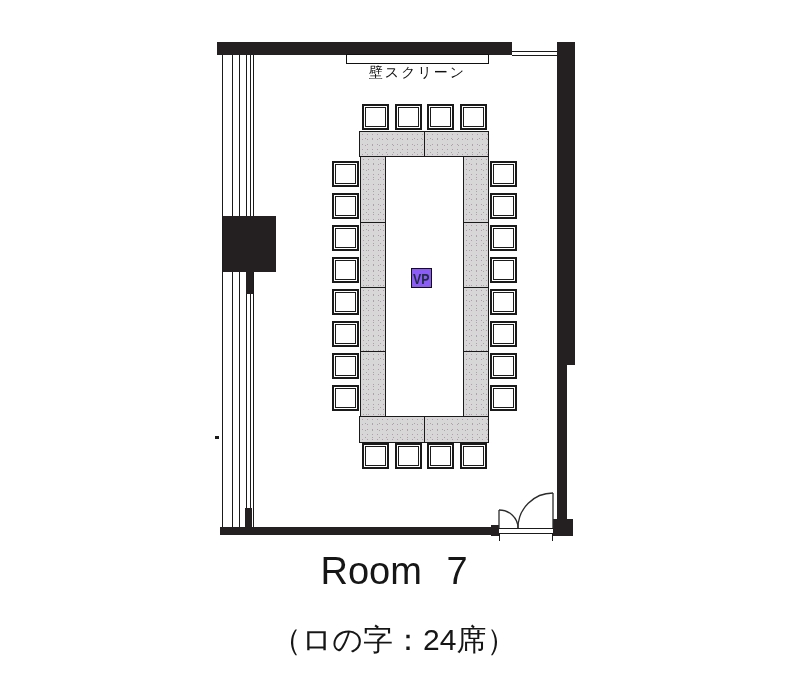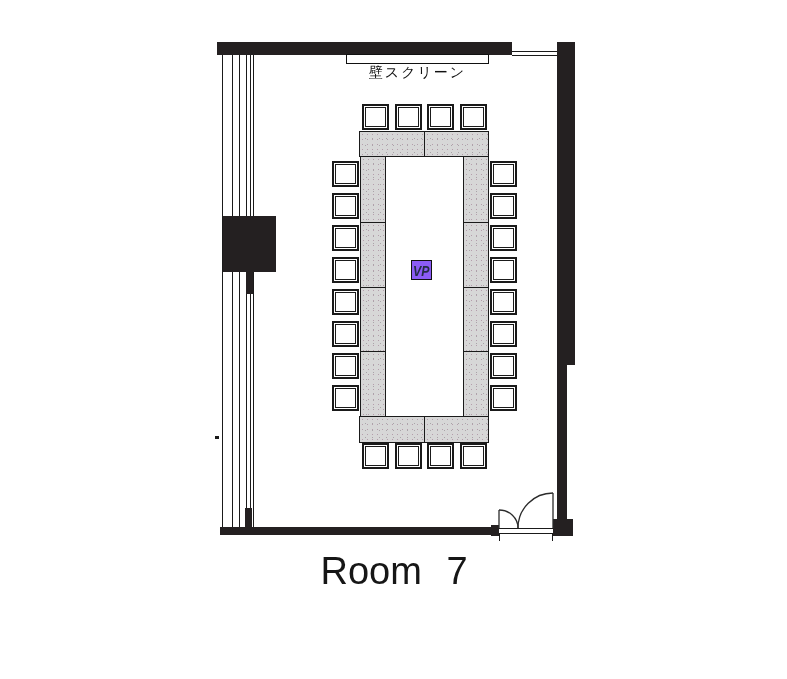--- a/index.html
+++ b/index.html
@@ -33,23 +33,23 @@
   
   .chair{
     position:absolute;width:27px;height:26px;background:#ffffff;
     border:2px solid #1a1a1a;box-sizing:border-box;
   }
   .chair::after{
     content:'';position:absolute;inset:1px;border:1px solid #1a1a1a;
   }
   
   #vp-box{
-    position:absolute;left:411px;top:260px;width:21px;height:20px;
+    position:absolute;left:411px;top:268px;width:21px;height:20px;
     background:#8b5cf6;border:1.5px solid #111111;box-sizing:border-box;
-    display:flex;align-items:center;justify-content:flex-start;overflow:visible;font-style:italic;
+    display:flex;align-items:center;justify-content:flex-start;overflow:visible;
   }
   #vp-box span{
     display:inline-block;font-size:15px;font-weight:bold;color:#232c45;
     line-height:17px;transform:scaleX(0.82);transform-origin:left center;
     white-space:nowrap;margin-left:1px;
   }
   #door-svg{position:absolute;left:0;top:0;pointer-events:none;}
   #room-title{
     position:absolute;left:94px;top:550px;width:600px;text-align:center;
     font-size:38px;color:#161616;word-spacing:14px;white-space:nowrap;
@@ -138,13 +138,14 @@
   </div>
 
   <svg id="door-svg" width="787" height="679" viewBox="0 0 787 679">
     <path d="M 499 510 L 499 528" stroke="#2b2b2b" stroke-width="1.3" fill="none"></path>
     <path d="M 499 510 A 19 18 0 0 1 518 528" stroke="#2b2b2b" stroke-width="1.3" fill="none"></path>
     <path d="M 553 493 L 553 528" stroke="#2b2b2b" stroke-width="1.3" fill="none"></path>
     <path d="M 518 528 A 35 35 0 0 1 553 493" stroke="#2b2b2b" stroke-width="1.3" fill="none"></path>
   </svg>
 
   <div id="room-title">Room 7</div>
+  <div id="room-caption">（ロの字：24席）</div>
 </div>
 
 </body></html>

